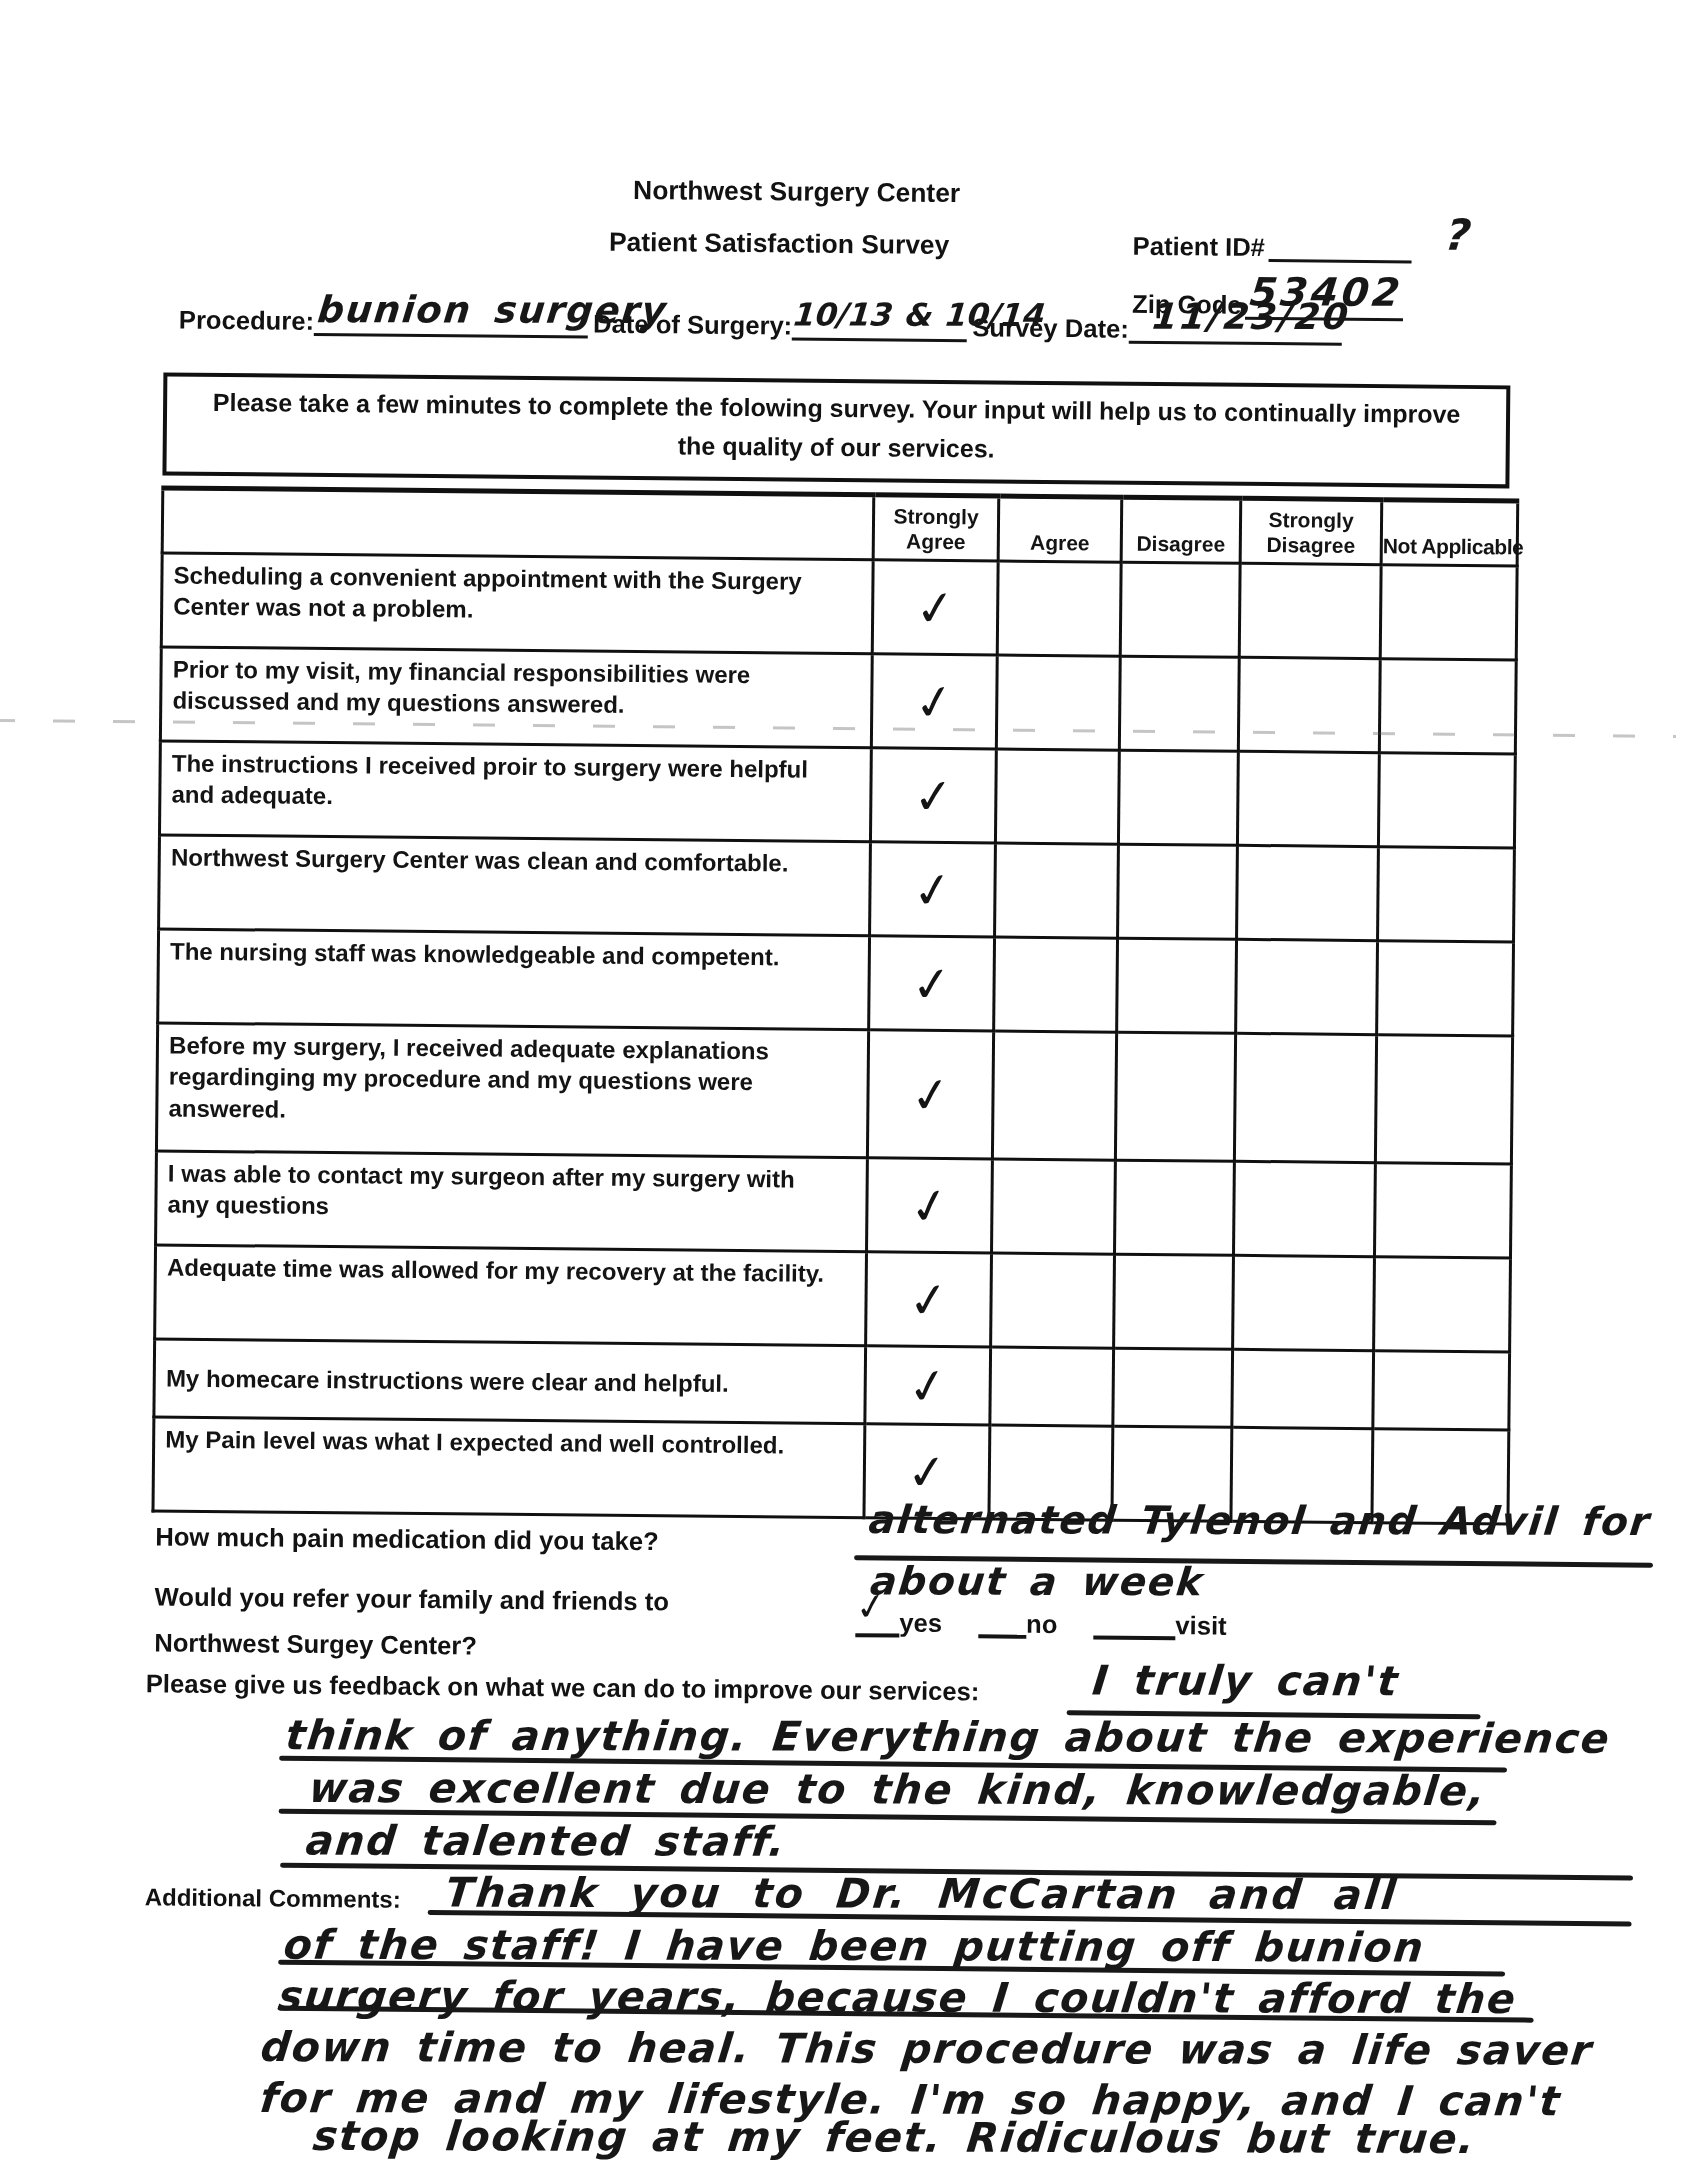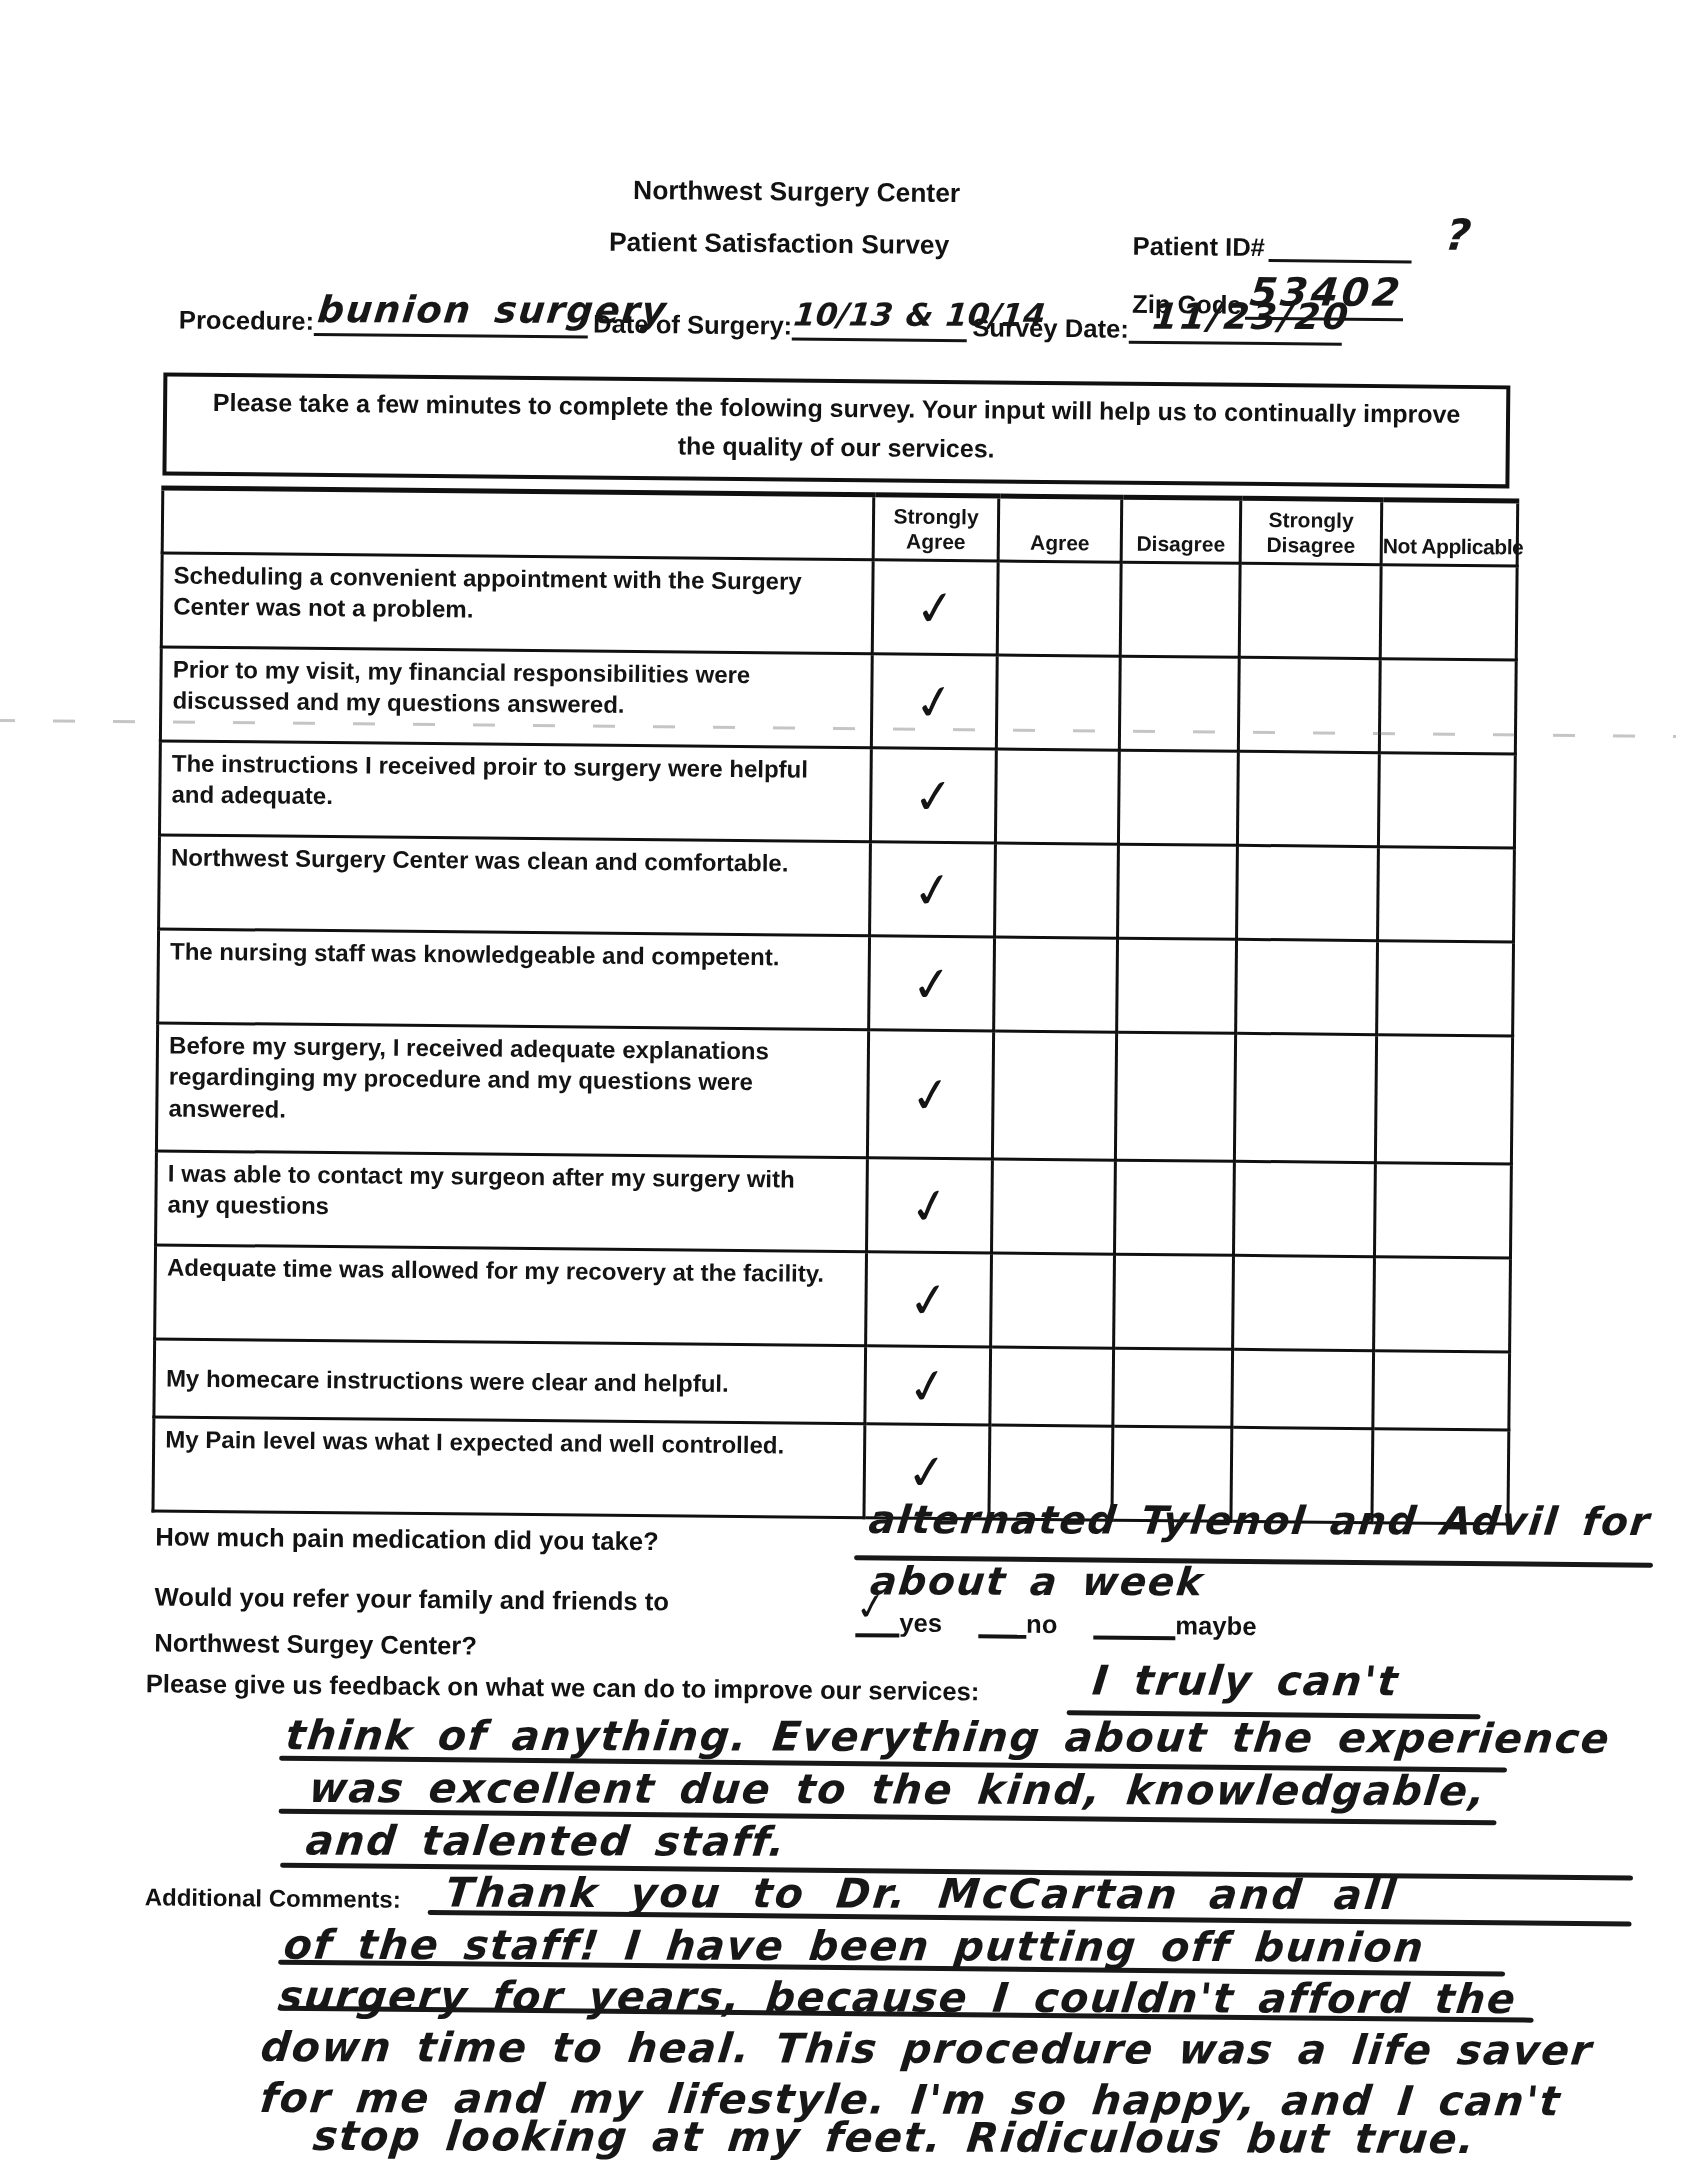--- a/index.html
+++ b/index.html
@@ -217,21 +217,21 @@
     <div class="abs printed blabel" style="left:170px;top:1583px;">Would you refer your family and friends to</div>
     <div class="abs printed blabel" style="left:170px;top:1629px;">Northwest Surgey Center?</div>
     <div class="abs options-row" style="left:871px;top:1601px;">
       <span class="opt-underline" style="width:44px;">
           <span class="check opt-check">✓</span>
         </span>
       <span class="printed">yes</span>
       <span class="opt-underline" style="width:48px;margin-left:36px;"></span>
       <span class="printed">no</span>
       <span class="opt-underline" style="width:82px;margin-left:36px;"></span>
-      <span class="printed">maybe</span>
+      <span class="printed">visit</span>
     </div>
 
     <div class="abs printed" style="left:162px;top:1670px;font-size:25.6px;">Please give us feedback on what we can do to improve our services:</div>
     <div class="abs hw hw-line" style="left:1109px;top:1651px;">I truly can't</div>
     <div class="rule" style="left:1083px;top:1702px;width:414px;"></div>
 
     <div class="abs hw hw-line" style="left:303px;top:1710px;">think of anything. Everything about the experience</div>
     <div class="rule" style="left:296px;top:1755px;width:1228px;"></div>
 
     <div class="abs hw hw-line" style="left:327px;top:1763px;">was excellent due to the kind, knowledgable,</div>

